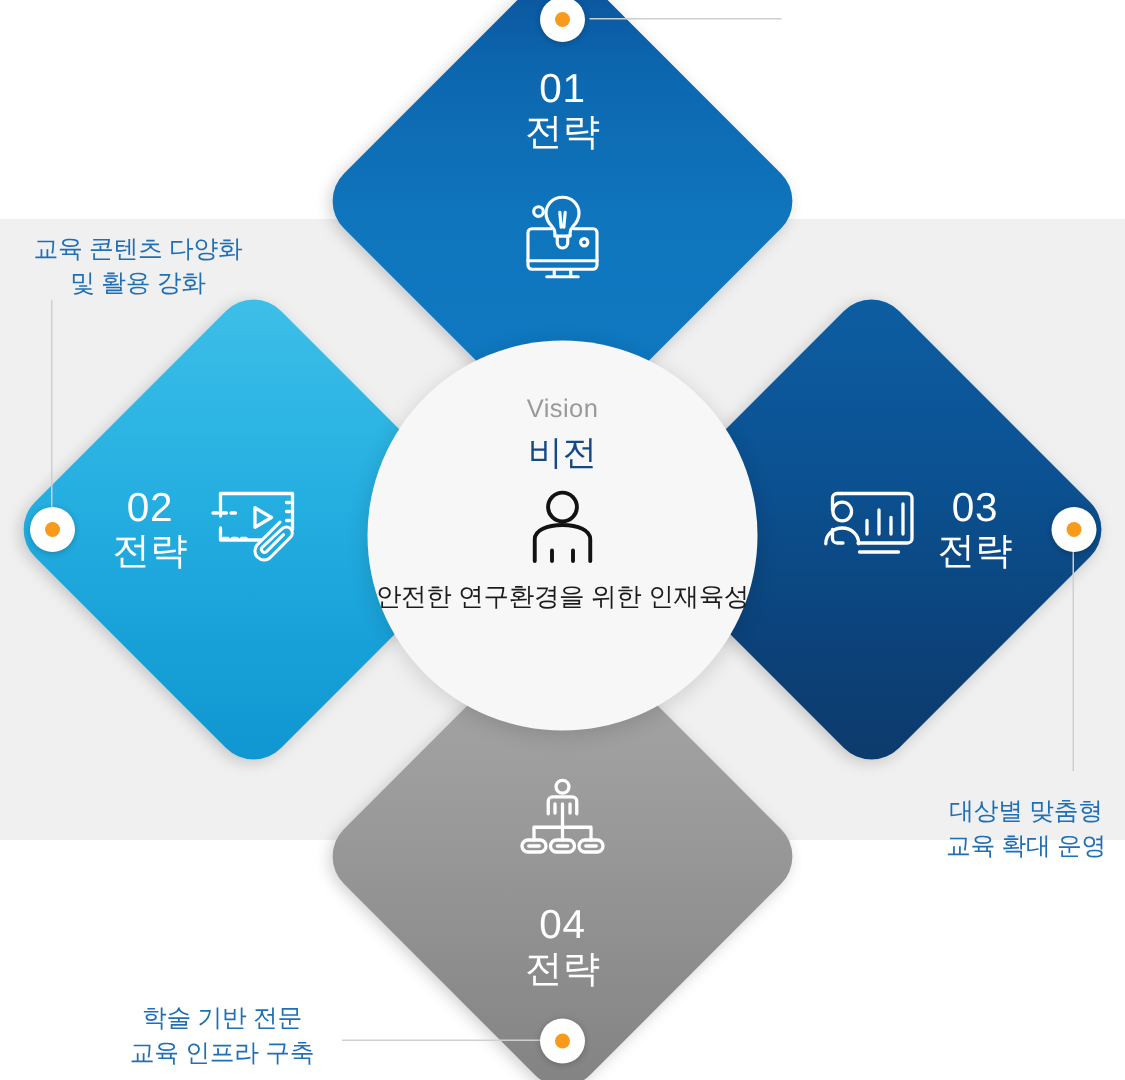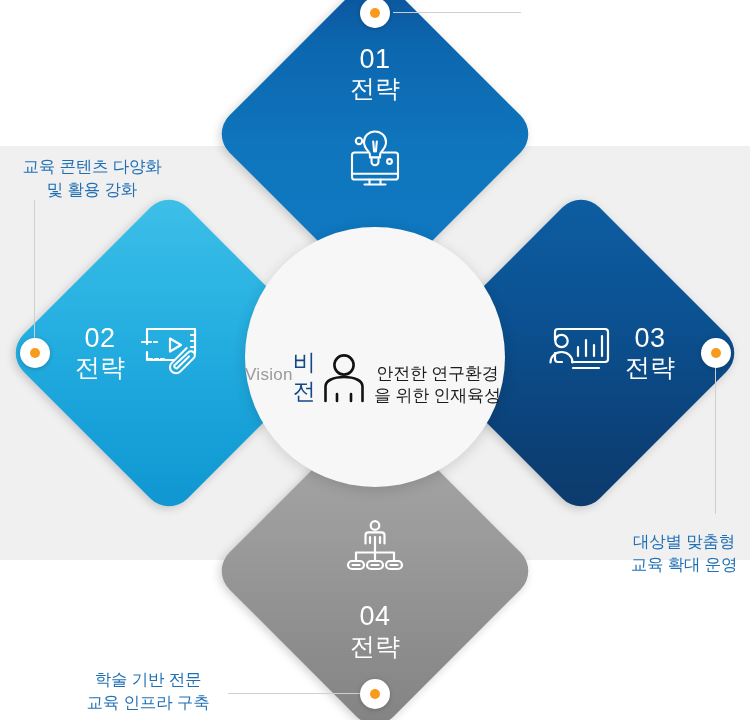--- a/index.html
+++ b/index.html
@@ -111,41 +111,42 @@
   #center-circle {
     position: absolute;
     left: 245px;
     top: 227px;
     width: 260px;
     height: 260px;
     border-radius: 50%;
     background: #f7f7f7;
     box-shadow: 0 3px 14px rgba(0,0,0,0.14);
     display: flex;
+    flex-direction: column;
     align-items: center;
     justify-content: flex-start;
     padding-top: 36px;
     box-sizing: border-box;
   }
   #vision-eng {
     font-size: 17px;
     color: #9a9a9a;
     letter-spacing: 0.3px;
     line-height: 1.2;
   }
   #vision-kor {
     font-size: 23px;
     color: #134a85;
     font-weight: 400;
     line-height: 1.25;
     margin-top: 4px;
   }
   #vision-person { margin-top: 10px; }
   #vision-desc {
-    margin-top: 20px;
+    margin-top: 6px;
     font-size: 17px;
     color: #1c1c1c;
     text-align: center;
     line-height: 1.28;
     letter-spacing: -0.2px;
   }
 
   
   .conn-dot {
     position: absolute;

